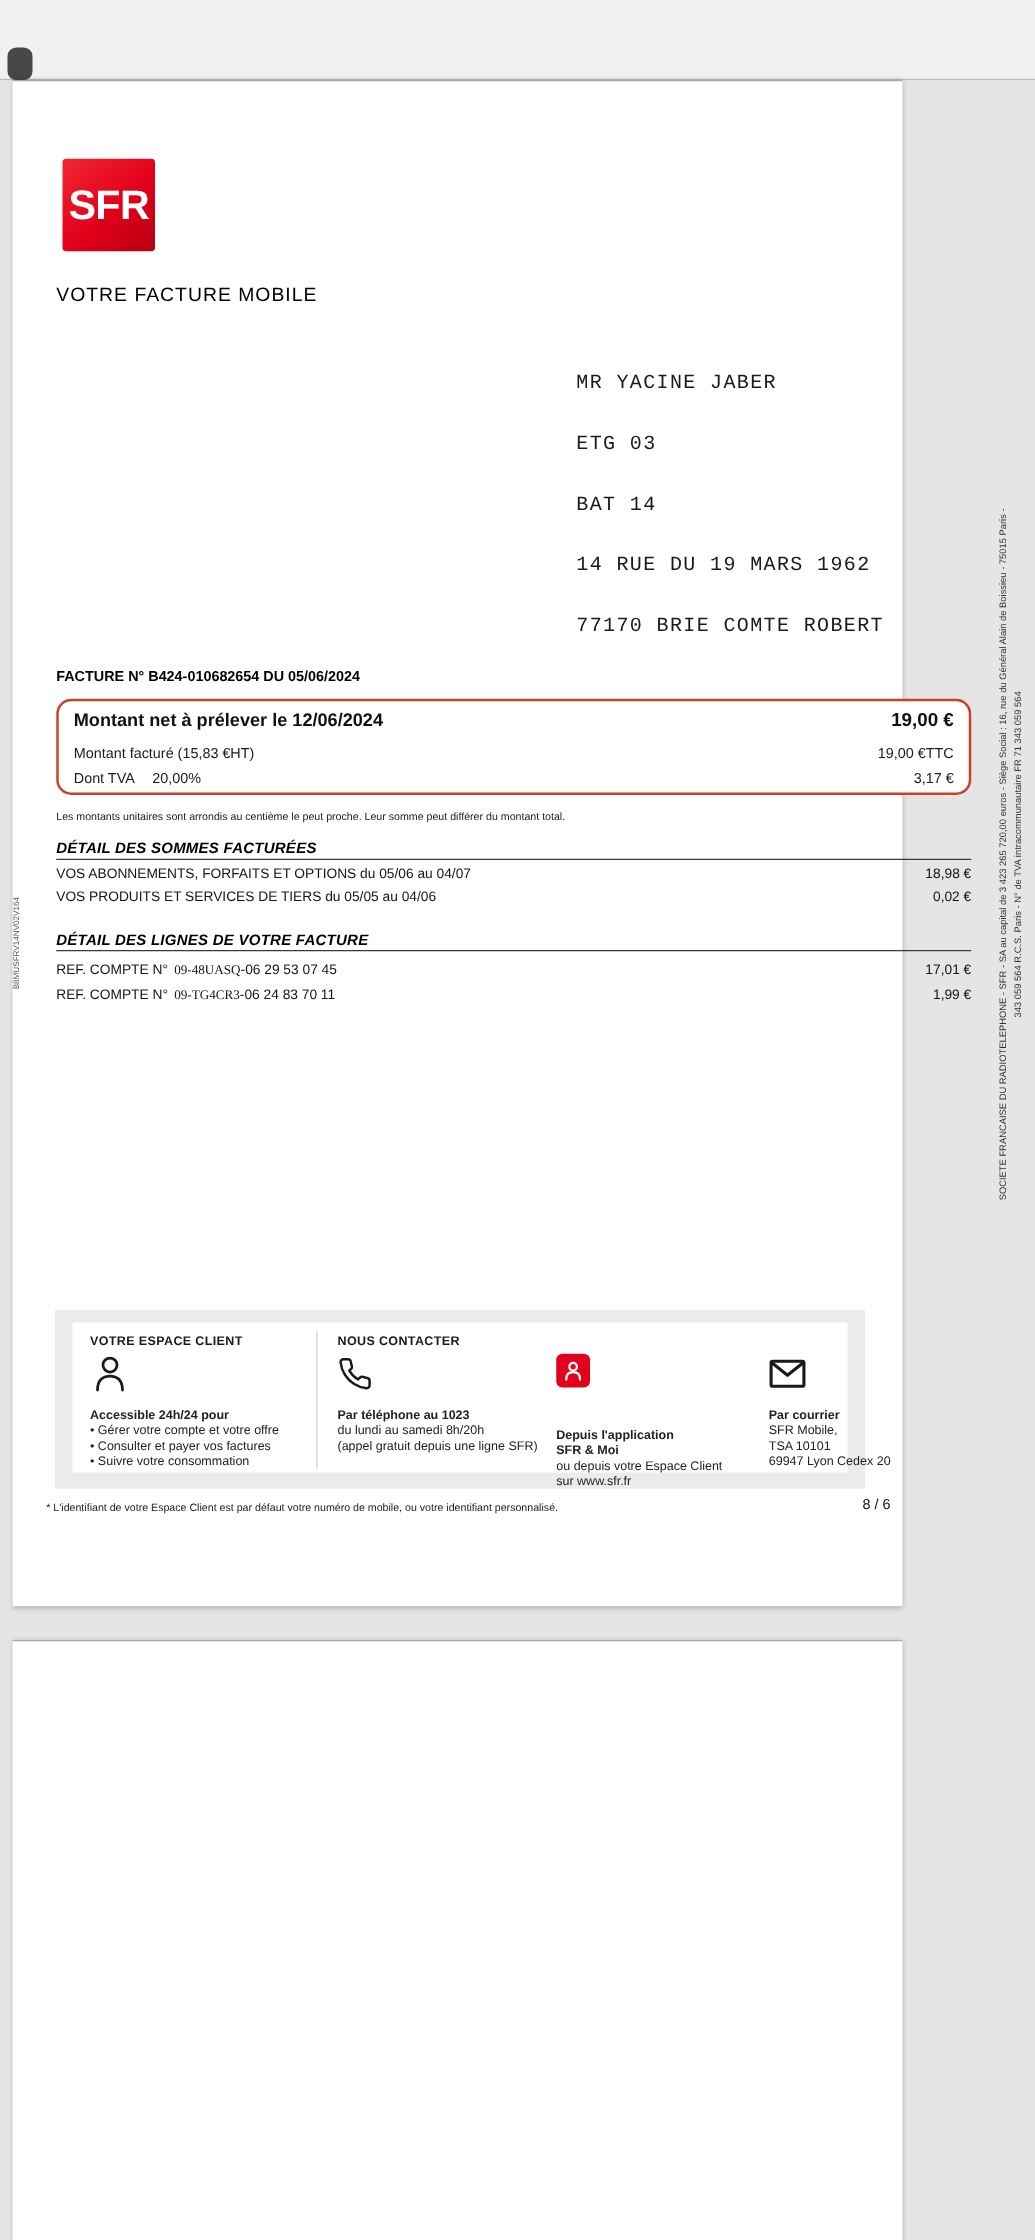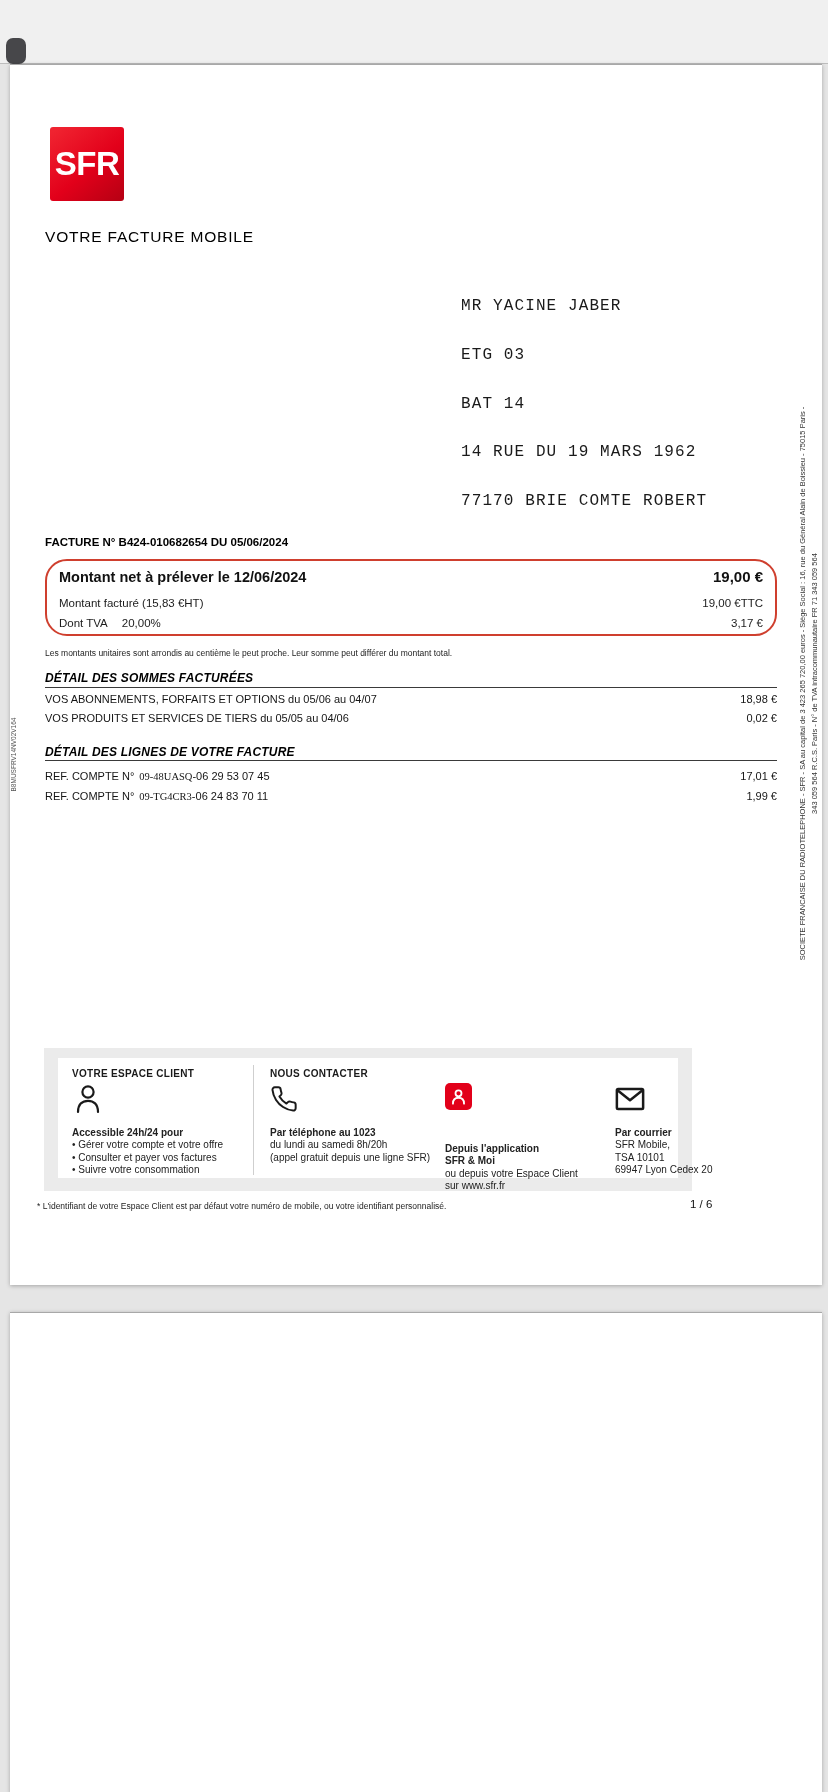--- a/index.html
+++ b/index.html
@@ -3,35 +3,35 @@
 <meta charset="utf-8">
 <style>
   html,body{margin:0;padding:0;}
   body{
     width:828px;height:1792px;position:relative;overflow:hidden;
     background:#e5e5e5;
     font-family:"Liberation Sans",sans-serif;color:#111;
   }
   .topbar{position:absolute;left:0;top:0;width:828px;height:63px;background:#f0f0f0;border-bottom:1px solid #bdbdbd;}
   .handle{position:absolute;left:6px;top:38px;width:20px;height:26px;border-radius:7px;background:#47474a;}
-  .page{position:absolute;left:10px;width:812px;background:#fff;box-shadow:0 1px 4px rgba(0,0,0,.28);}
+  .page{position:absolute;left:10px;width:712px;background:#fff;box-shadow:0 1px 4px rgba(0,0,0,.28);}
   .page1{top:64px;height:1220px;border-top:1px solid #a8a8a8;}
   .page2{top:1312px;height:480px;border-top:1px solid #a8a8a8;}
 
   .logo{position:absolute;left:40px;top:62px;width:74px;height:74px;border-radius:3px;
     background:linear-gradient(140deg,#f02330 5%,var(--brand-red,#e2001a) 55%,#b50013 100%);
     display:flex;align-items:center;justify-content:center;}
   .logo span{color:#fff;font-weight:bold;font-size:33px;letter-spacing:-.5px;}
   .doc-title{position:absolute;left:35px;top:163px;margin:0;font-size:15.5px;font-weight:normal;letter-spacing:.8px;color:#000;}
   .address{position:absolute;left:451px;top:201px;font-family:"Liberation Mono",monospace;
     font-size:16px;line-height:16.2px;letter-spacing:1.1px;color:#1a1a1a;white-space:pre;}
   .invoice-ref{position:absolute;left:35px;top:471px;font-size:11.5px;font-weight:bold;color:#000;}
 
   .summary-box{position:absolute;left:35px;top:494px;width:732px;height:77px;box-sizing:border-box;
-    border:2px solid var(--box-border-red,#cf3f2e);border-radius:22px;background:#fff;}
+    border:2px solid var(--box-border-red,#cf3f2e);border-radius:12px;background:#fff;}
   .srow{position:absolute;left:12px;right:12px;display:flex;justify-content:space-between;align-items:baseline;}
   .srow1{top:7px;}  .srow1 .l{font-size:14.5px;font-weight:bold;}  .srow1 .v{font-size:15px;font-weight:bold;}
   .srow2{top:36px;} .srow3{top:56px;}
   .srow2 .l,.srow3 .l,.srow2 .v,.srow3 .v{font-size:11.5px;color:#1c1c1c;}
   .rate{margin-left:14px;}
 
   .note{position:absolute;left:35px;top:583px;font-size:8.5px;color:#1c1c1c;}
   .sec-title{position:absolute;left:35px;font-size:12px;font-weight:bold;font-style:italic;letter-spacing:.2px;color:#000;}
   .t1{top:606px;} .t2{top:680px;}
   .hr{position:absolute;left:35px;width:732px;border-top:1.2px solid #3a3a3a;}
@@ -196,17 +196,17 @@
       <div>sur www.sfr.fr</div>
     </div>
     <div class="ptext pt4">
       <div class="b">Par courrier</div>
       <div>SFR Mobile,</div>
       <div>TSA 10101</div>
       <div>69947 Lyon Cedex 20</div>
     </div>
 
     <div class="footnote">* L'identifiant de votre Espace Client est par défaut votre numéro de mobile, ou votre identifiant personnalisé.</div>
-    <div class="pagenum">1 / 6</div>
+    <div class="pagenum">8 / 6</div>
   </div>
 
   <div class="page page2"></div>
 </div>
 
 </body></html>

